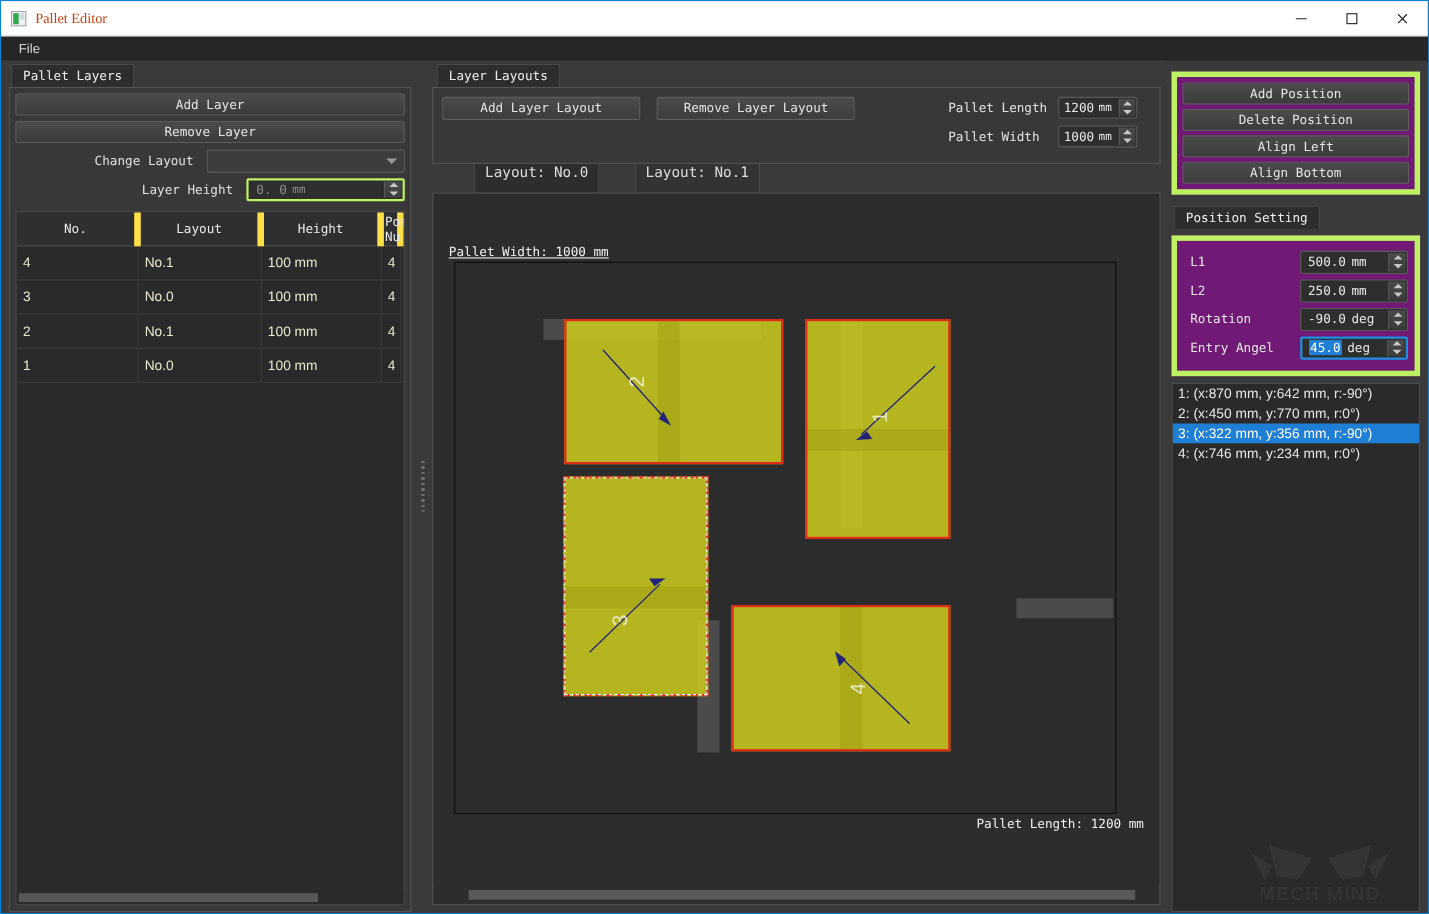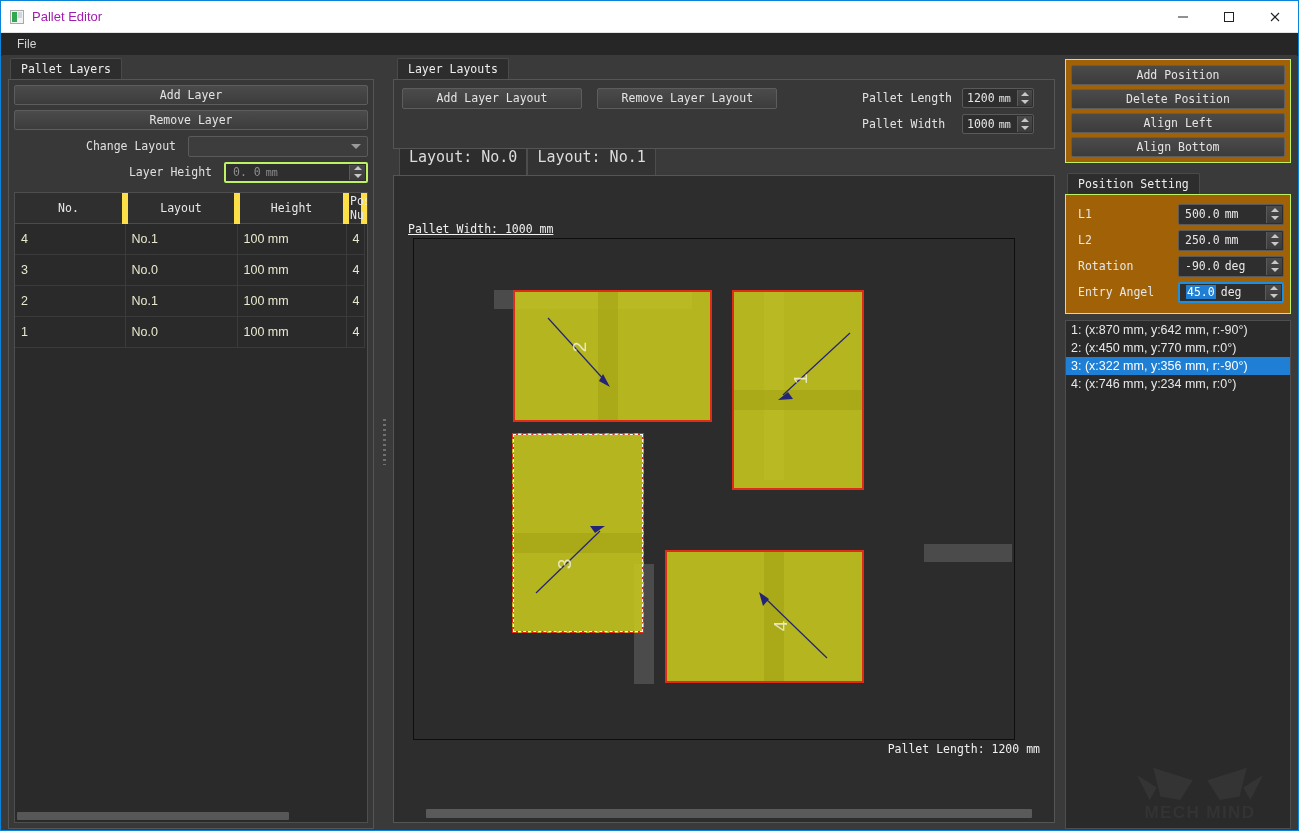--- a/index.html
+++ b/index.html
@@ -13,21 +13,21 @@
   .app{position:relative;width:1299px;height:831px;box-sizing:border-box;
        border:1px solid #0a84d8;background:#3a3a3a;}
 
   
   .titlebar{height:31px;background:#ffffff;display:flex;align-items:center;
             border-bottom:1px solid #e2e2e2;position:relative;}
   .title-ico{width:14px;height:14px;margin-left:9px;margin-right:8px;position:relative;
              background:#f2f2f2;border:1px solid #a9a9a9;box-sizing:border-box;}
   .title-ico::before{content:"";position:absolute;left:1px;top:1px;width:5px;height:10px;background:#2fa84f;}
   .title-ico::after{content:"";position:absolute;left:7px;top:1px;width:4px;height:6px;background:#cfd7dd;}
-  .title-text{font-family:Liberation Sans, sans-serif;font-size:13px;color:#a21caf;}
+  .title-text{font-family:Liberation Serif, serif;font-size:13px;color:#c2410c;}
   .wbtns{position:absolute;right:0;top:0;height:31px;display:flex;}
   .wbtn{width:46px;height:31px;display:flex;align-items:center;justify-content:center;
         color:#333;font-size:13px;}
   .wbtn svg{display:block;}
 
   
   .menubar{height:22px;background:#262626;display:flex;align-items:center;
            padding-left:10px;border-bottom:1px solid #1c1c1c;}
   .menu-item{font-family:"Liberation Sans",sans-serif;font-size:12px;color:#d6d6d6;
              padding:2px 6px;}
@@ -101,22 +101,22 @@
           border:1px solid #5a5a5a;border-radius:2px;position:relative;
           display:flex;align-items:center;padding-left:4px;color:#e6e6e6;
           font-family:"DejaVu Sans Mono",monospace;font-size:11.5px;}
   .pfspin .btns{position:absolute;right:1px;top:1px;bottom:1px;width:14px;
           background:linear-gradient(#4a4a4a,#3b3b3b);border-left:1px solid #5a5a5a;
           display:flex;flex-direction:column;}
   .pfspin .btns span{flex:1;display:flex;align-items:center;justify-content:center;}
 
   .layouttabs{display:flex;align-items:flex-end;height:22px;padding-left:10px;margin-top:4px;}
   .ltab{height:19px;line-height:19px;padding:8px 9px;background:#333;color:#dcdcdc;
-        font-family:"DejaVu Sans Mono",monospace;font-size:15px;
-        border:1px solid #4d4d4d;border-bottom:none;border-radius:2px 2px 0 0;}
+        font-family:"DejaVu Sans Mono",monospace;font-size:13px;
+        border:1px solid #4d4d4d;border-bottom:none;border-radius:2px 2px 0 0;margin-left:32px;}
   .ltab.sel{background:#2d2d2d;}
 
   .canvaswrap{flex:1;margin:0 4px 6px 4px;border:1px solid #555;background:#2d2d2d;
               position:relative;overflow:hidden;}
   .canvas{position:absolute;left:0;top:0;right:0;bottom:18px;background:#2d2d2d;}
   .cscroll{position:absolute;left:2px;right:2px;bottom:3px;height:10px;}
   .cscroll .thumb{height:9px;background:#5a5a5a;border-radius:1px;
                   margin-left:30px;margin-right:20px;}
 
   .lbl-width{position:absolute;left:14px;top:46px;color:#f0f0f0;
@@ -126,21 +126,21 @@
   .palletrect{position:absolute;border:1px solid #0e0e0e;background:#2c2c2c;}
   .box{position:absolute;box-sizing:border-box;background:rgba(200,200,30,0.88);}
   .box.normal{border:2px solid #e02b19;}
   .box.sel{border:2px dashed #e02b19;outline:1px dashed #ffffff;outline-offset:-2px;}
   .box .num{position:absolute;color:#f3f1dc;font-family:"Liberation Sans",sans-serif;
             font-size:19px;opacity:.85;}
   .overlapv{position:absolute;background:rgba(150,145,10,0.35);}
 
   
   .rightpanel{width:238px;display:flex;flex-direction:column;padding-top:4px;}
-  .rbox{margin:0 6px 0 6px;border:1px solid #bef264;background:#a16207;padding:5px;
+  .rbox{margin:6px 6px 0 6px;border:5px solid #bef264;background:#701a75;padding:5px;
         box-sizing:border-box;}
   .rbox .btn{margin-bottom:4px;}
   .rtabrow{padding-left:8px;margin-top:8px;display:flex;align-items:flex-end;height:23px;}
   .psrow{display:flex;align-items:center;height:26px;}
   .pslabel{width:100px;color:#e6e6e6;font-family:"DejaVu Sans Mono",monospace;font-size:11.5px;
            padding-left:6px;}
   .psspin{flex:1;height:21px;box-sizing:border-box;background:#2e2e2e;border:1px solid #5a5a5a;
           border-radius:2px;position:relative;display:flex;align-items:center;
           padding-left:6px;color:#e8e8e8;font-family:"DejaVu Sans Mono",monospace;font-size:11.5px;}
   .psspin.focus{border:2px solid #1e8fe0;}

